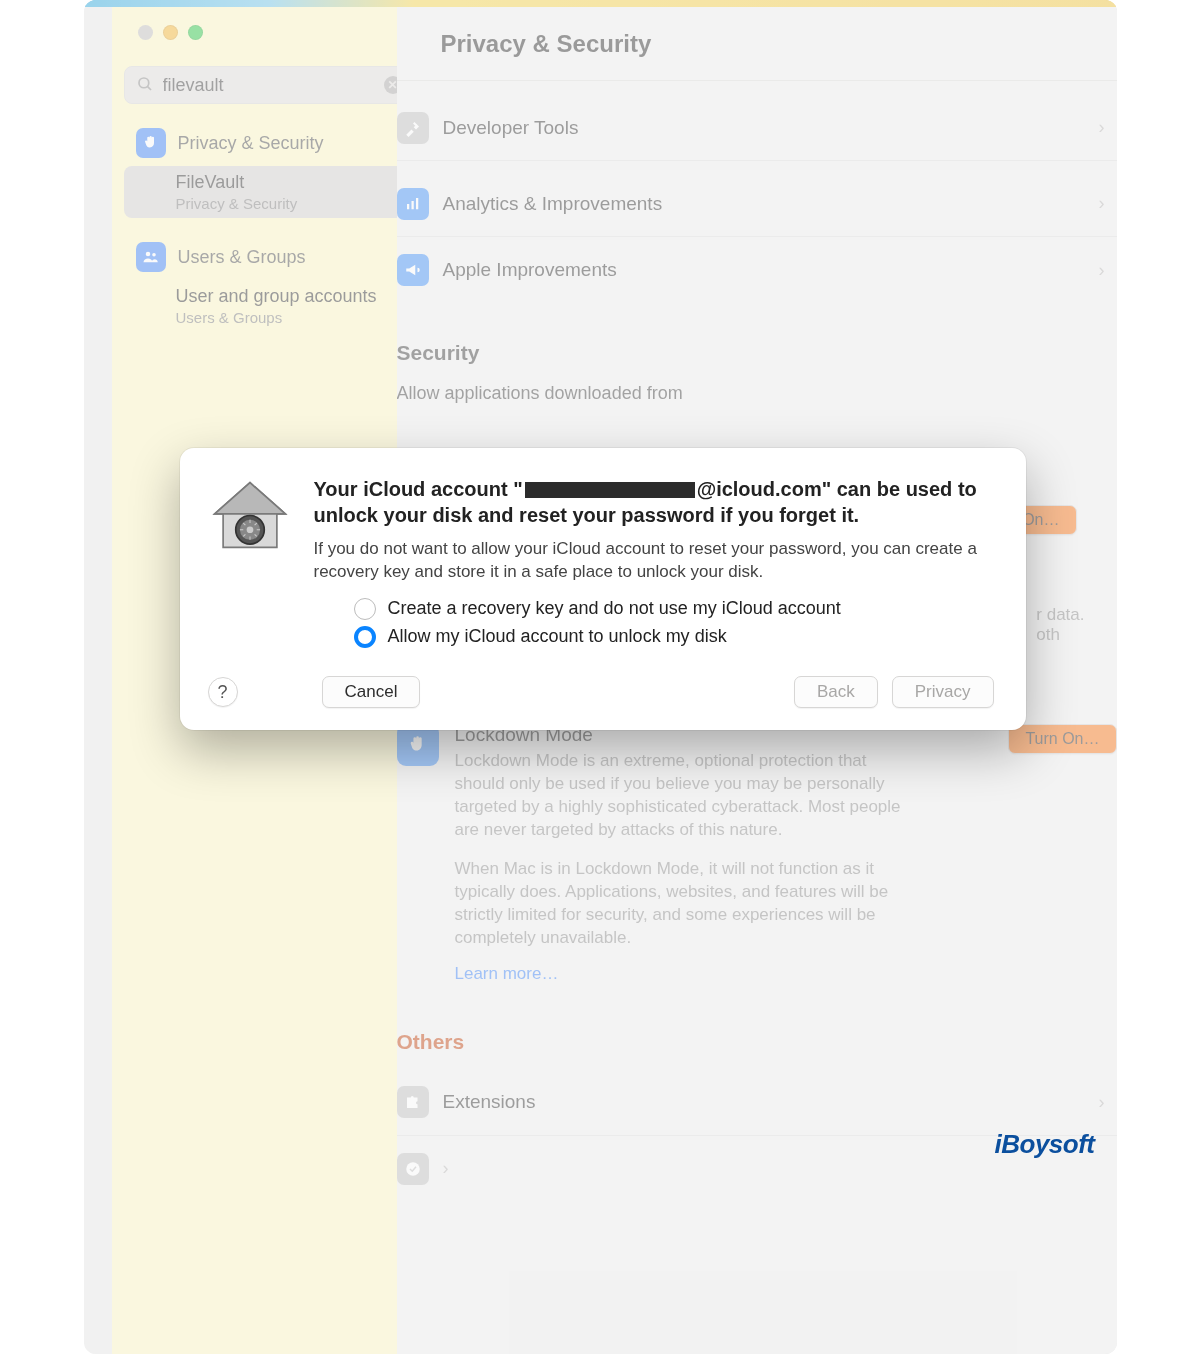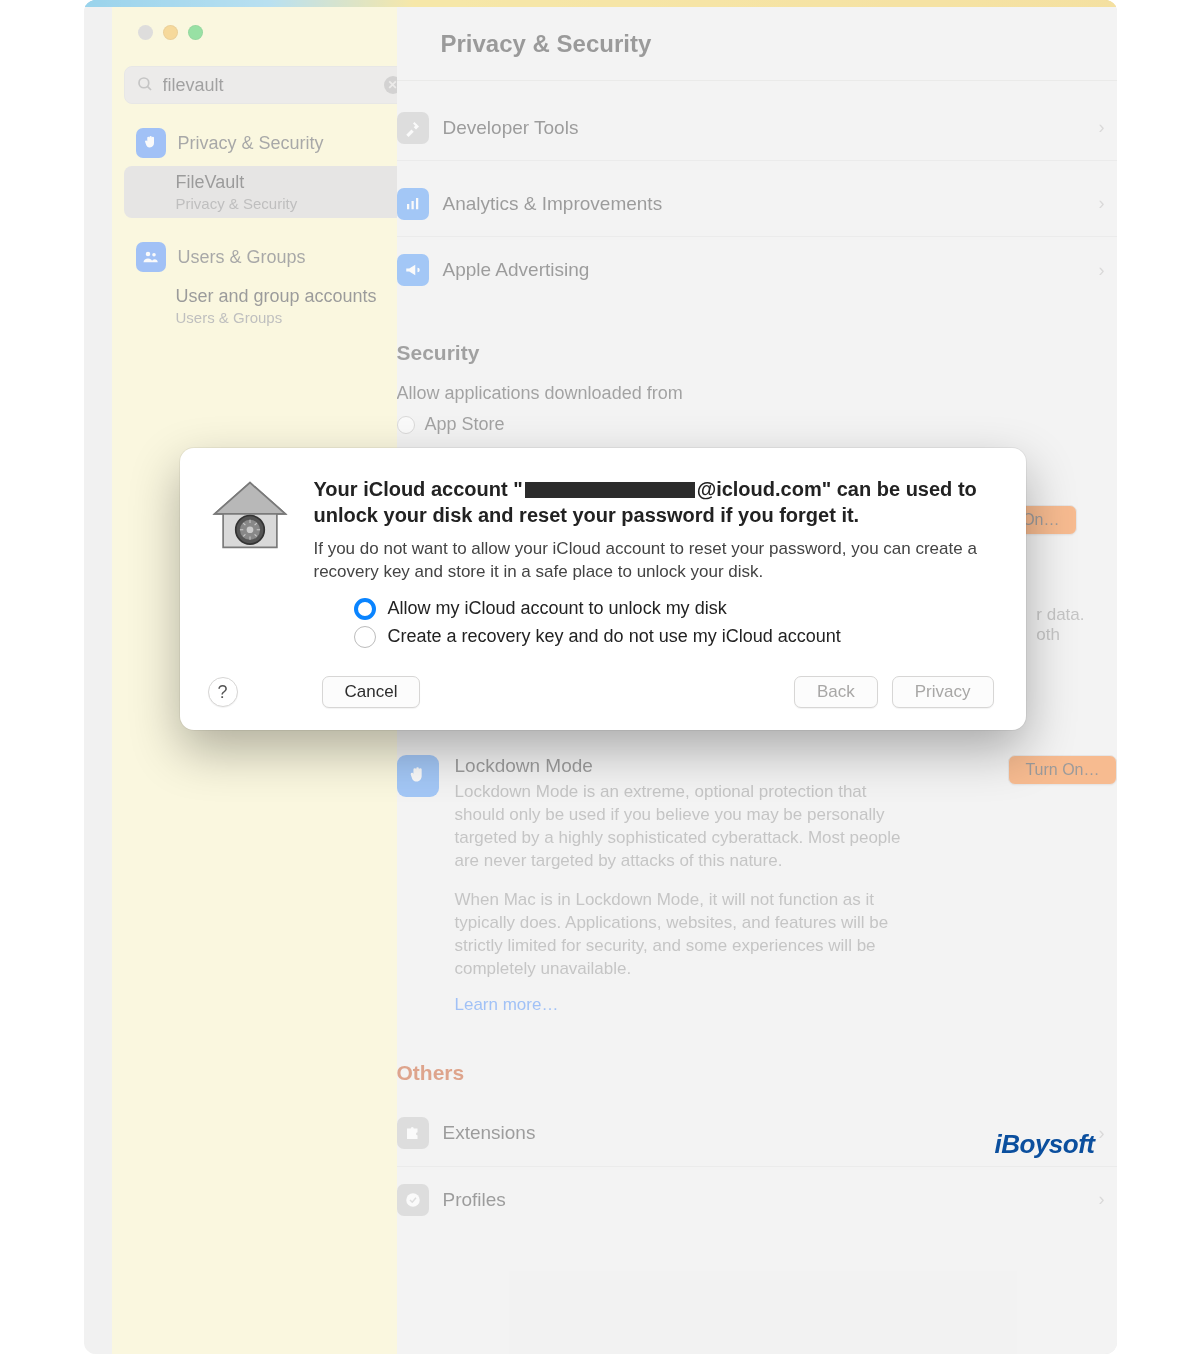--- a/index.html
+++ b/index.html
@@ -238,31 +238,27 @@
           </span>
           <span class="list-label">Analytics &amp; Improvements</span>
           <span class="chev">›</span>
         </div>
         <div class="list-row">
           <span class="list-icon blue">
             <svg width="18" height="18" viewBox="0 0 24 24" fill="#fff">
                 <path d="M3 10v4h4l8 5V5l-8 5zM18 9a3 3 0 010 6z"></path>
               </svg>
           </span>
-          <span class="list-label">Apple Advertising</span>
+          <span class="list-label">Apple Improvements</span>
           <span class="chev">›</span>
         </div>
       </div>
 
       <div class="section-title">Security</div>
       <div class="sub-label">Allow applications downloaded from</div>
-      <div class="radio-row">
-        <span class="radio-dot"></span>
-        <span>App Store</span>
-      </div>
 
       <div style="position:absolute; top:598px; right:32px; text-align:left; font-size:17px; color:#8a8a8a;">
         <div>r data.</div>
         <div>oth</div>
       </div>
 
       <div class="lockdown-block" style="margin-top:320px;">
         <div class="lockdown-icon">
           <svg width="22" height="22" viewBox="0 0 24 24" fill="#fff">
               <path d="M7 11V5a1.5 1.5 0 013 0v5-6a1.5 1.5 0 013 0v6-5a1.5 1.5 0 013 0v7c0 3-2 6-5.5 6S6 16 5 13l-1-3a1.5 1.5 0 013 0z"></path>
@@ -290,21 +286,20 @@
         <span class="list-label">Extensions</span>
         <span class="chev">›</span>
       </div>
       <div class="list-row">
         <span class="list-icon gray">
           <svg width="18" height="18" viewBox="0 0 24 24" fill="#fff">
               <circle cx="12" cy="12" r="9"></circle>
               <path d="M8 12l3 3 5-6" stroke="#bfbfbf" stroke-width="2" fill="none"></path>
             </svg>
         </span>
-        <span class="list-label">Profiles</span>
         <span class="chev">›</span>
       </div>
     </div>
   </div>
 
   <button class="action-btn turn-on-peek">On…</button>
 
   <div class="dim-overlay"></div>
 
   <div class="modal">
@@ -328,26 +323,26 @@
           </g>
         </svg>
       </div>
       <div class="modal-text">
         <div class="modal-heading">
           <span>Your iCloud account "</span><span class="redact"></span><span>@icloud.com" can be used to unlock your disk and reset your password if you forget it.</span>
         </div>
         <div class="modal-sub">If you do not want to allow your iCloud account to reset your password, you can create a recovery key and store it in a safe place to unlock your disk.</div>
         <div class="modal-radios">
           <div class="mradio-row">
+            <span class="mradio off"></span>
+            <span>Create a recovery key and do not use my iCloud account</span>
+          </div>
+          <div class="mradio-row">
             <span class="mradio"></span>
             <span>Allow my iCloud account to unlock my disk</span>
-          </div>
-          <div class="mradio-row">
-            <span class="mradio off"></span>
-            <span>Create a recovery key and do not use my iCloud account</span>
           </div>
         </div>
       </div>
     </div>
     <div class="modal-buttons">
       <div class="help-btn">?</div>
       <button class="mbtn">Cancel</button>
       <div class="mbtn-gap1"></div>
       <button class="mbtn disabled">Back</button>
       <button class="mbtn disabled">Privacy</button>

